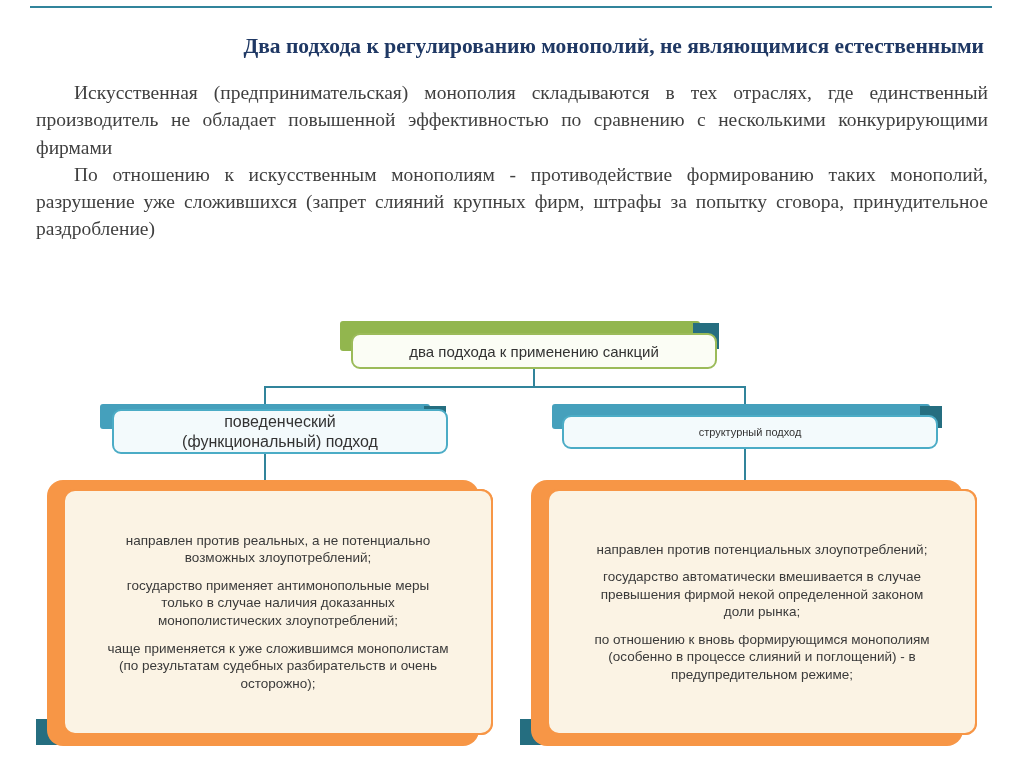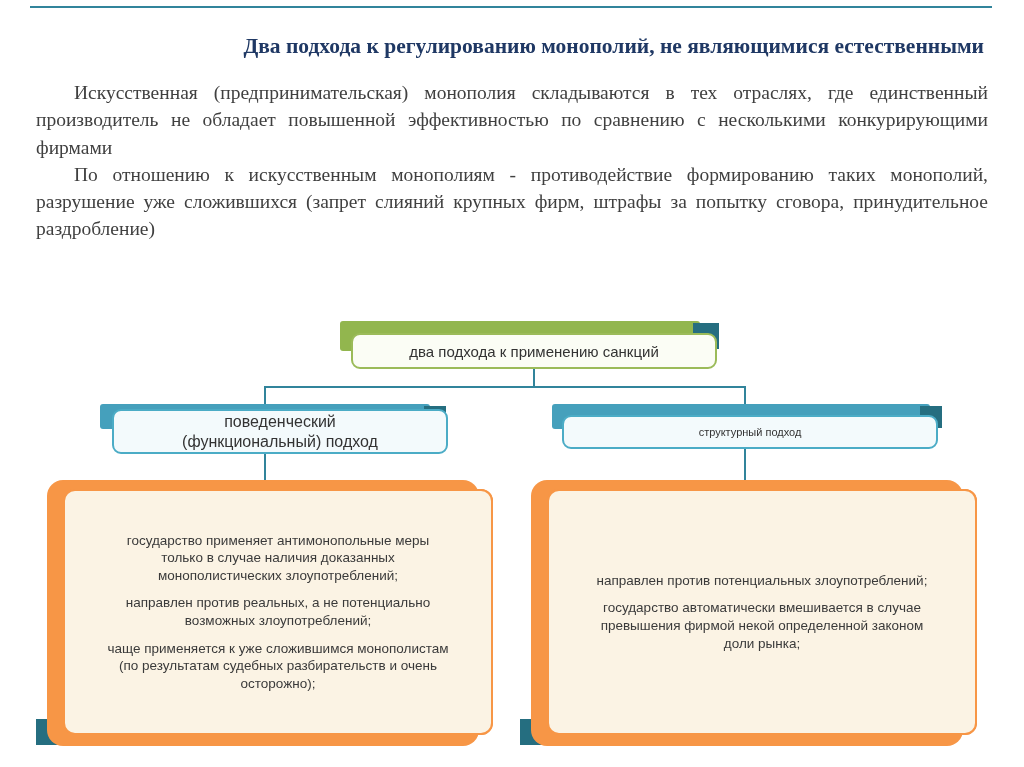--- a/index.html
+++ b/index.html
@@ -107,27 +107,28 @@
     <div class="node-back rh-back"></div>
     <div class="accent rh-accent"></div>
     <div class="node-front rh-front">
       <span>структурный подход</span>
     </div>
 
     <div class="accent lc-accent"></div>
     <div class="lc-back"></div>
     <div class="node-front lc-front"></div>
     <div class="content lc-front">
+      <p>направлен против реальных, а не потенциально возможных злоупотреблений;</p>
       <p>государство применяет антимонопольные меры только в случае наличия доказанных монополистических злоупотреблений;</p>
-      <p>направлен против реальных, а не потенциально возможных злоупотреблений;</p>
       <p>чаще применяется к уже сложившимся монополистам (по результатам судебных разбирательств и очень осторожно);</p>
     </div>
 
     <div class="accent rc-accent"></div>
     <div class="rc-back"></div>
     <div class="node-front rc-front"></div>
     <div class="content rc-front">
       <p>направлен против потенциальных злоупотреблений;</p>
       <p>государство автоматически вмешивается в случае превышения фирмой некой определенной законом доли рынка;</p>
+      <p>по отношению к вновь формирующимся монополиям (особенно в процессе слияний и поглощений) - в предупредительном режиме;</p>
     </div>
 
   </div>
 </div>
 
 </body></html>

